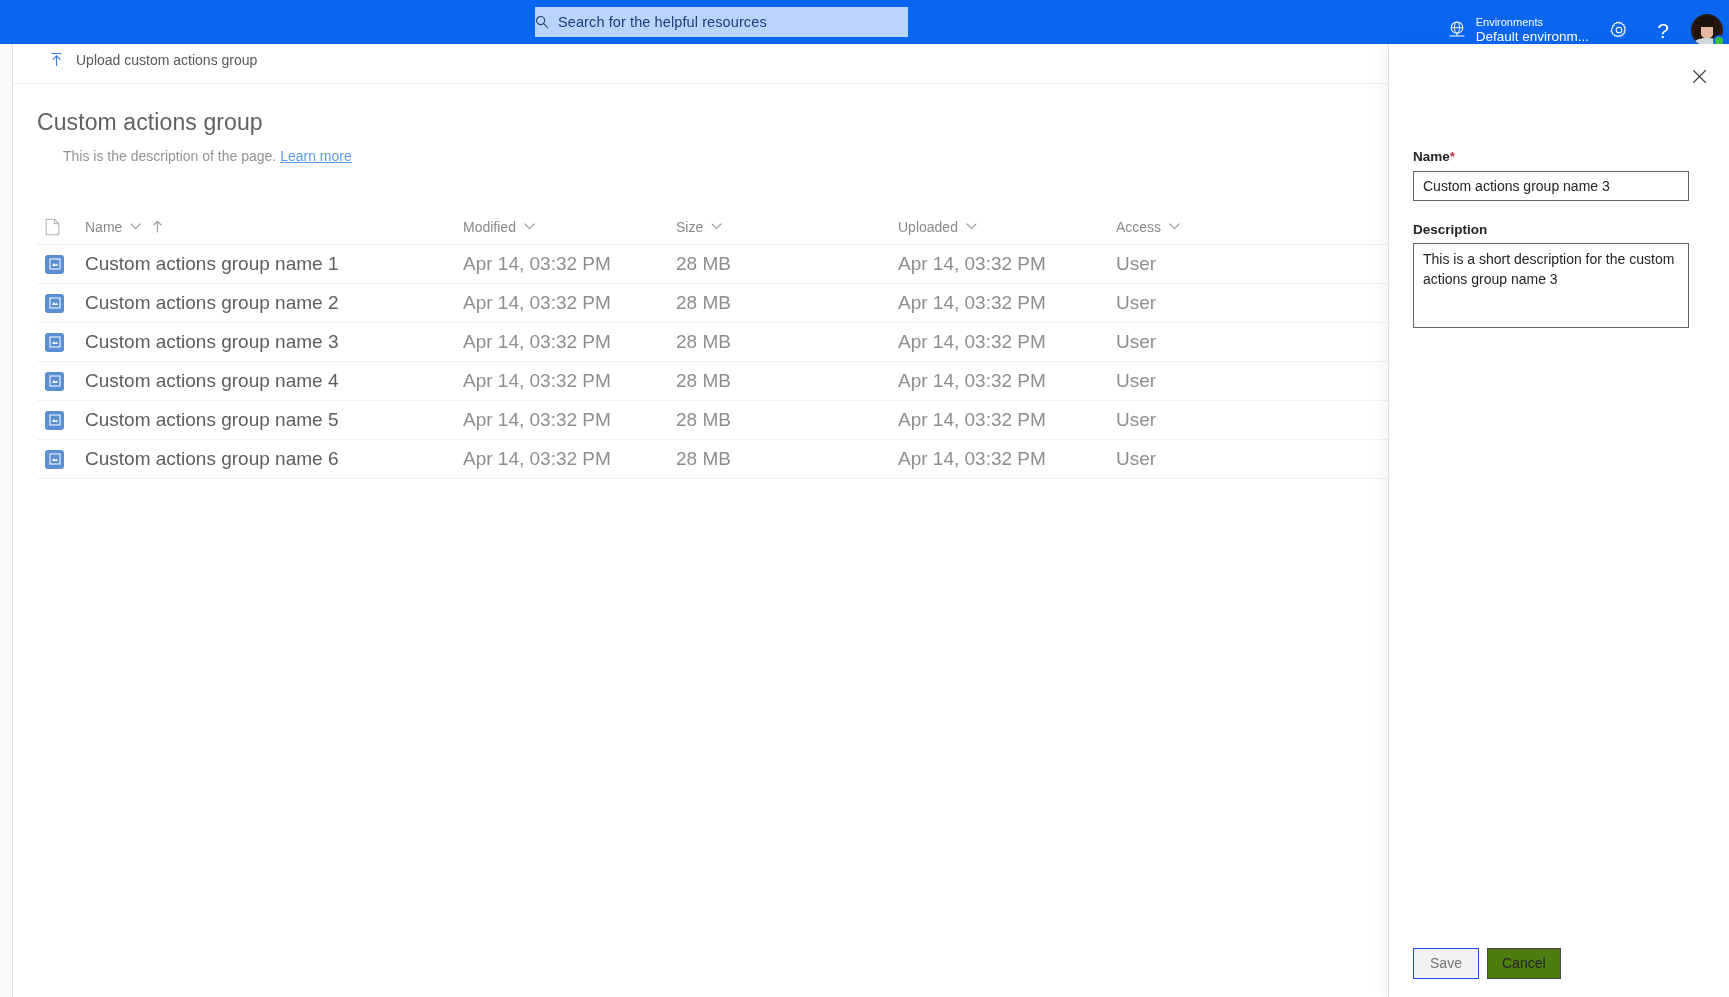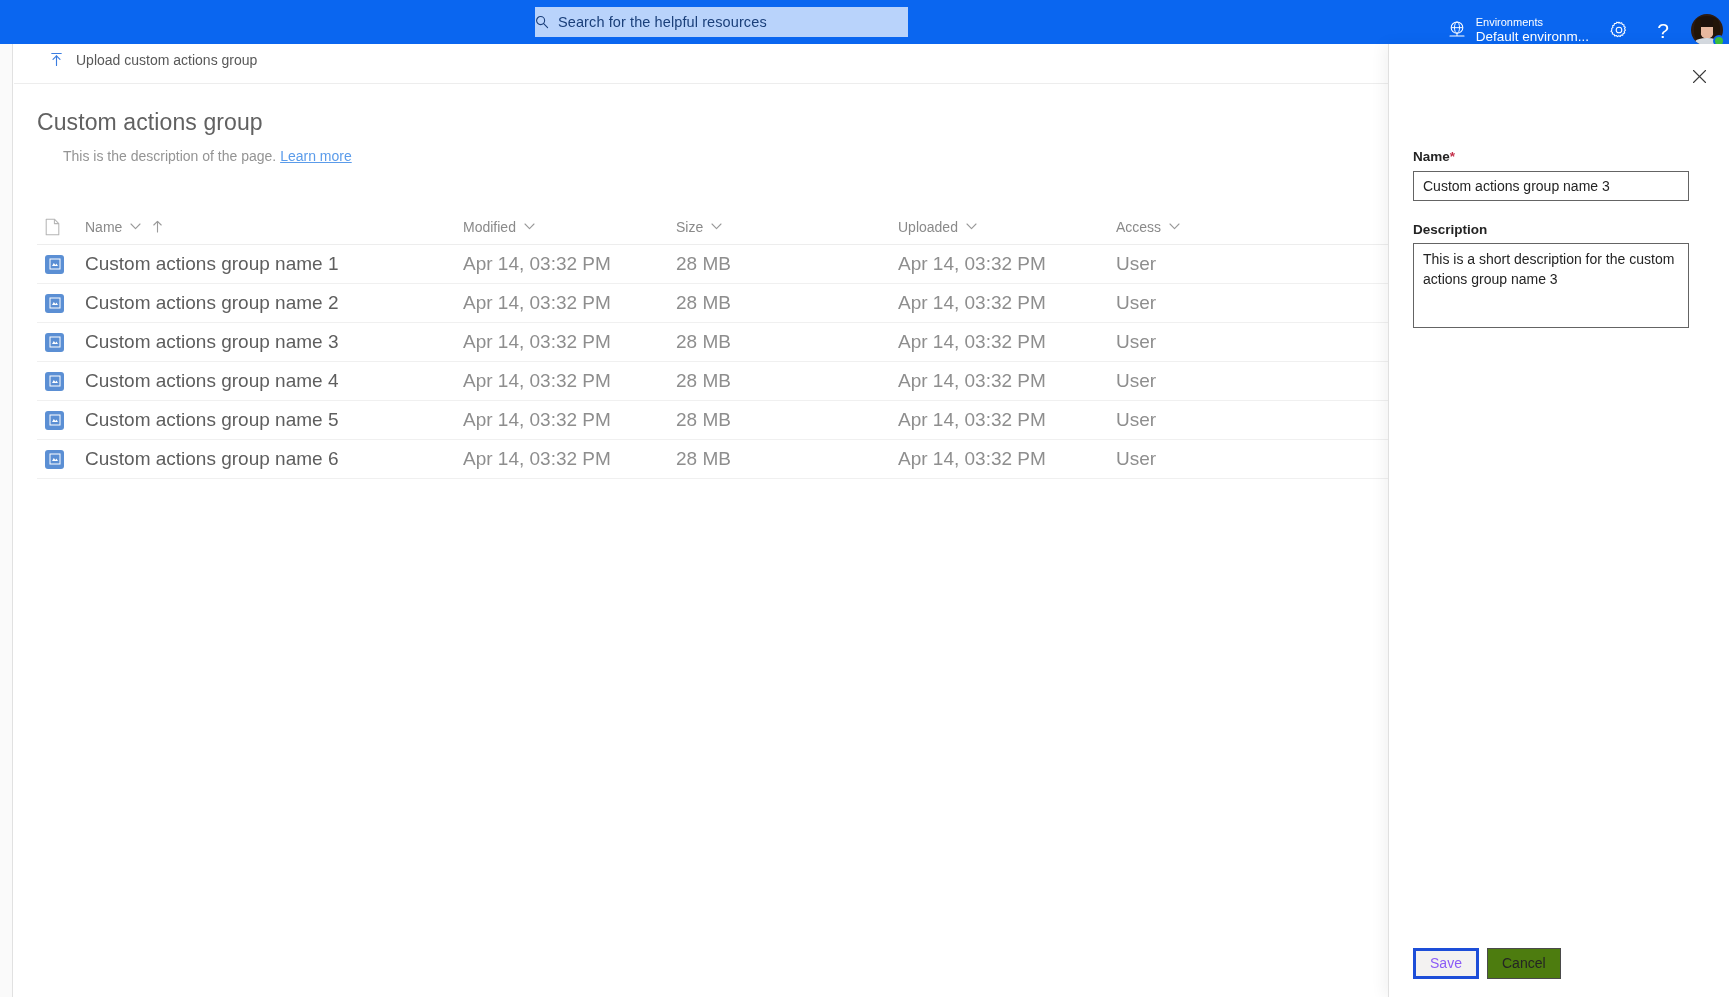--- a/index.html
+++ b/index.html
@@ -196,22 +196,22 @@
     width: 341px; height: 68px;
     display: flex; align-items: center; padding-left: 24px;
   }
   .btn {
     height: 31px; min-width: 66px; padding: 0 14px;
     font-family: "Liberation Sans", sans-serif;
     font-size: 14px; cursor: pointer;
     display: flex; align-items: center; justify-content: center;
   }
   .btn-save {
-    background: #f3f2f1; color: #8b5cf6;
-    border: 3px solid #1d4ed8; cursor: default;
+    background: #f3f2f1; color: #737373;
+    border: 1px solid #1d4ed8; cursor: default;
   }
   .btn-cancel {
     background: #4d7c0f; color: #242424;
     border: 1px solid #4a4a4a; margin-left: 8px;
   }
 </style>
 </head>
 <body>
 
 <div class="topbar">

